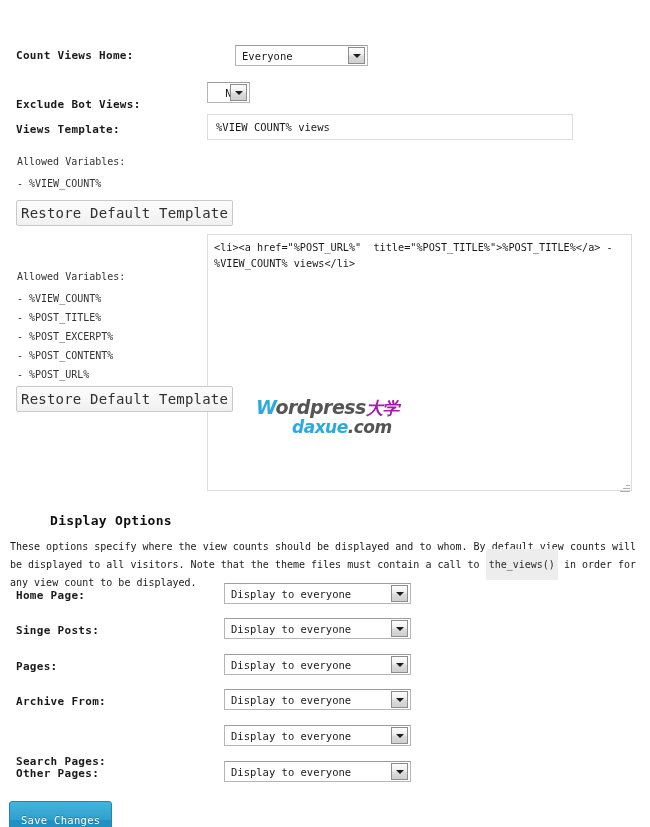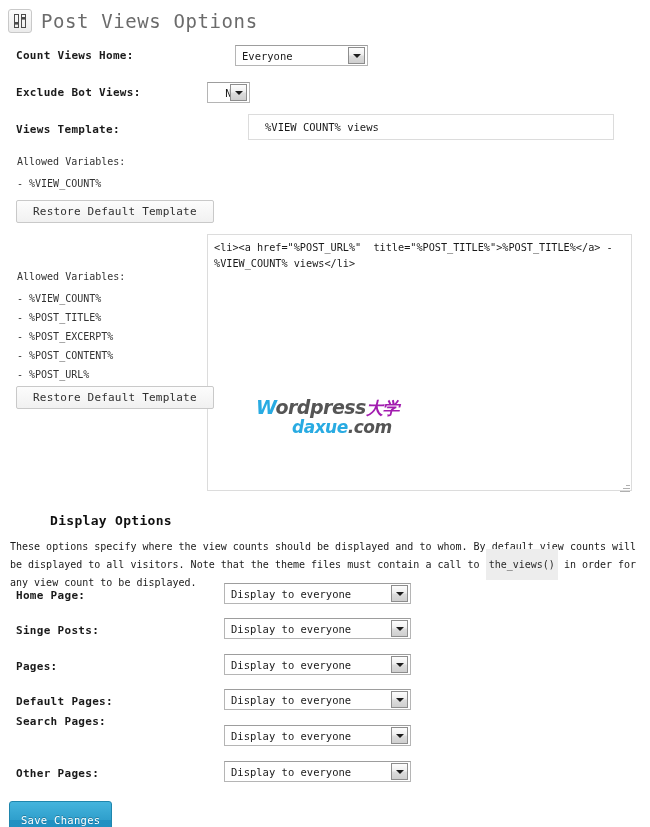--- a/index.html
+++ b/index.html
@@ -70,23 +70,22 @@
   }
 
   
   .txt {
     height: 26px;
     border: 1px solid #dcdcdc;
     background: #fff;
     font-family: "DejaVu Sans Mono", "Liberation Mono", monospace;
     font-size: 10.5px;
     color: #1a1a1a;
-    padding: 0 16px;
+    padding: 0 8px;
     outline: none;
-    margin-left: 41px;
   }
 
   
   .ta-wrap { position: absolute; }
   .ta {
     width: 425px; height: 257px;
     border: 1px solid #dcdcdc;
     background: #fff;
     font-family: "DejaVu Sans Mono", "Liberation Mono", monospace;
     font-size: 10.2px;
@@ -131,23 +130,23 @@
   .vars .vhead { margin-bottom: 5px; }
   .vars .vitem { margin-bottom: 2px; }
 
   
   .btn-gray {
     position: absolute;
     border: 1px solid #c9c9c9;
     background: linear-gradient(#fcfcfc, #f1f1f1);
     border-radius: 2px;
     font-family: "DejaVu Sans Mono", "Liberation Mono", monospace;
-    font-size: 11px;
+    font-size: 14px;
     color: #303030;
-    padding: 4px 16px;
+    padding: 4px 4px;
     letter-spacing: 0.2px;
     cursor: pointer;
     white-space: nowrap;
   }
   .btn-blue {
     position: absolute;
     border: 1px solid #1f86ad;
     border-radius: 3px;
     background: linear-gradient(#44b4dd 0%, #2f9fcc 50%, #2191c2 51%, #1f8ec0 100%);
     color: #ffffff;
@@ -177,43 +176,32 @@
     font-family: "DejaVu Sans Mono", "Liberation Mono", monospace;
     font-size: 10px;
     color: #2a2a2a;
   }
 </style>
 </head>
 <body>
 
 <div class="page">
 
-  <div class="hdr">
-    <span class="hdr-icon">
-      <svg width="16" height="16" viewBox="0 0 16 16">
-        <rect x="2.5" y="1.5" width="4" height="13" fill="none" stroke="#4a4a4a" stroke-width="1"></rect>
-        <rect x="9.5" y="1.5" width="4" height="13" fill="none" stroke="#4a4a4a" stroke-width="1"></rect>
-        <rect x="2.5" y="9" width="4" height="2.6" fill="#4a4a4a"></rect>
-        <rect x="9.5" y="4" width="4" height="2.6" fill="#4a4a4a"></rect>
-      </svg>
-    </span>
-    <span class="hdr-title">Post Views Options</span>
-  </div>
 
   <div class="row" style="left:16px; top:46px;">
     <span class="lbl">Count Views Home:</span>
   </div>
   <div class="sel" style="position:absolute; left:207px; top:45px; width:133px;margin-left:28px;">
     <span>Everyone</span>
     <span class="arrowbox">
         <span class="caret"></span>
       </span>
   </div>
 
-  <div class="row" style="left:16px; top:83px;text-align:right;">
+  <div class="row" style="left:16px; top:95px;text-align:right;">
     <span class="lbl">Exclude Bot Views:</span>
   </div>
   <div class="sel" style="position:absolute; left:207px; top:82px; width:43px;justify-content:center;">
     <span>No</span>
     <span class="arrowbox">
         <span class="caret"></span>
       </span>
   </div>
 
   <div class="row" style="left:16px; top:120px;">
@@ -288,30 +276,30 @@
     <span class="lbl">Pages:</span>
   </div>
   <div class="sel" style="position:absolute; left:224px; top:654px; width:187px;">
     <span>Display to everyone</span>
     <span class="arrowbox">
         <span class="caret"></span>
       </span>
   </div>
 
   <div class="row" style="left:16px; top:692px;">
-    <span class="lbl">Default Pages:</span>
+    <span class="lbl">Archive From:</span>
   </div>
   <div class="sel" style="position:absolute; left:224px; top:689px; width:187px;">
     <span>Display to everyone</span>
     <span class="arrowbox">
         <span class="caret"></span>
       </span>
   </div>
 
-  <div class="row" style="left:16px; top:712px;">
+  <div class="row" style="left:16px; top:752px;">
     <span class="lbl">Search Pages:</span>
   </div>
   <div class="sel" style="position:absolute; left:224px; top:725px; width:187px;">
     <span>Display to everyone</span>
     <span class="arrowbox">
         <span class="caret"></span>
       </span>
   </div>
 
   <div class="row" style="left:16px; top:764px;align-items:flex-end;">

